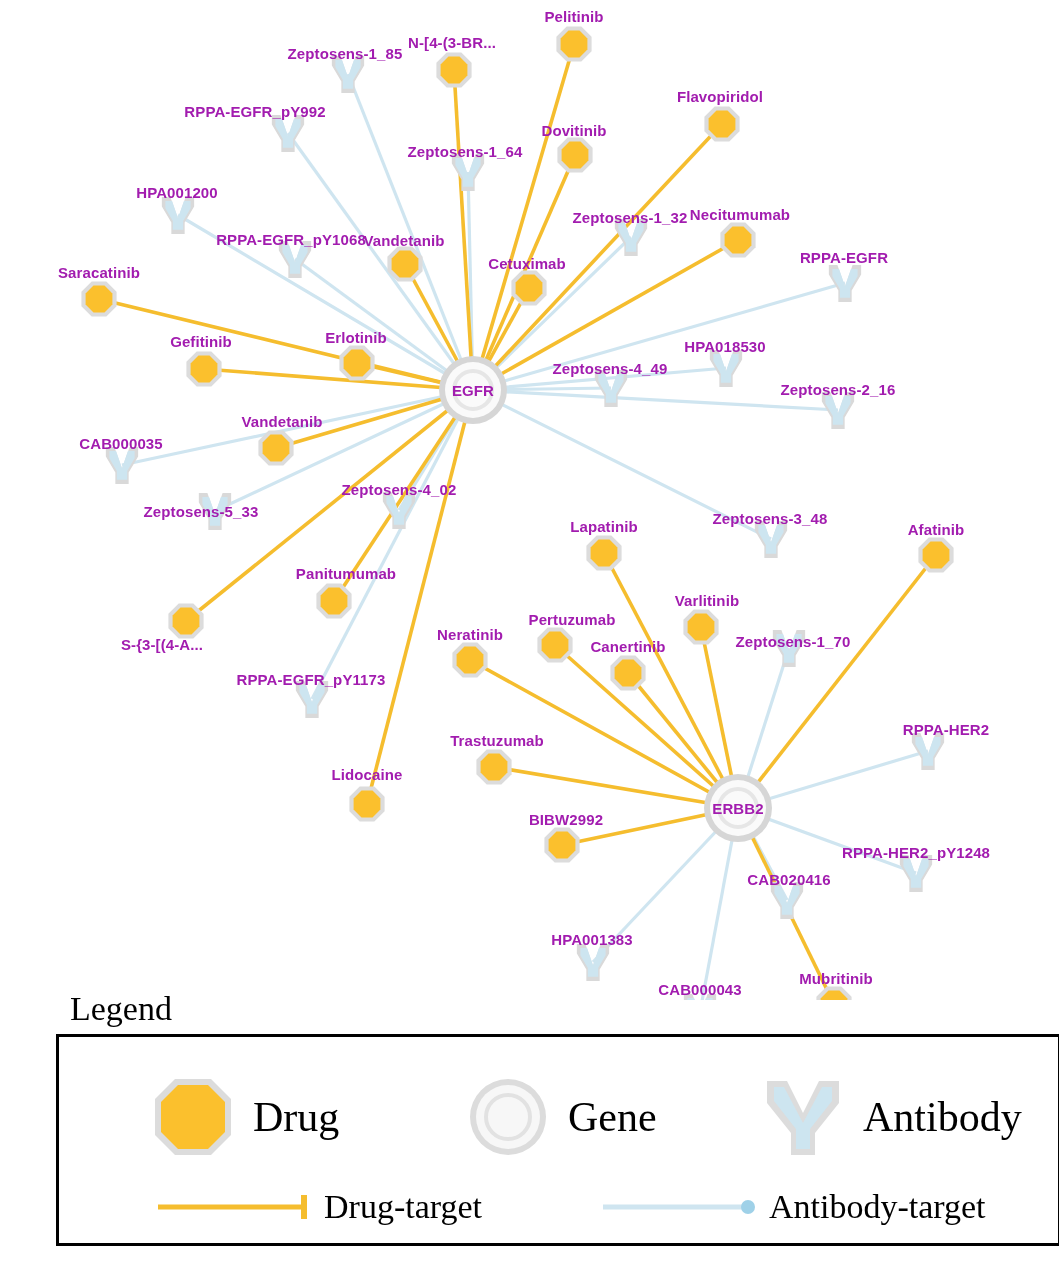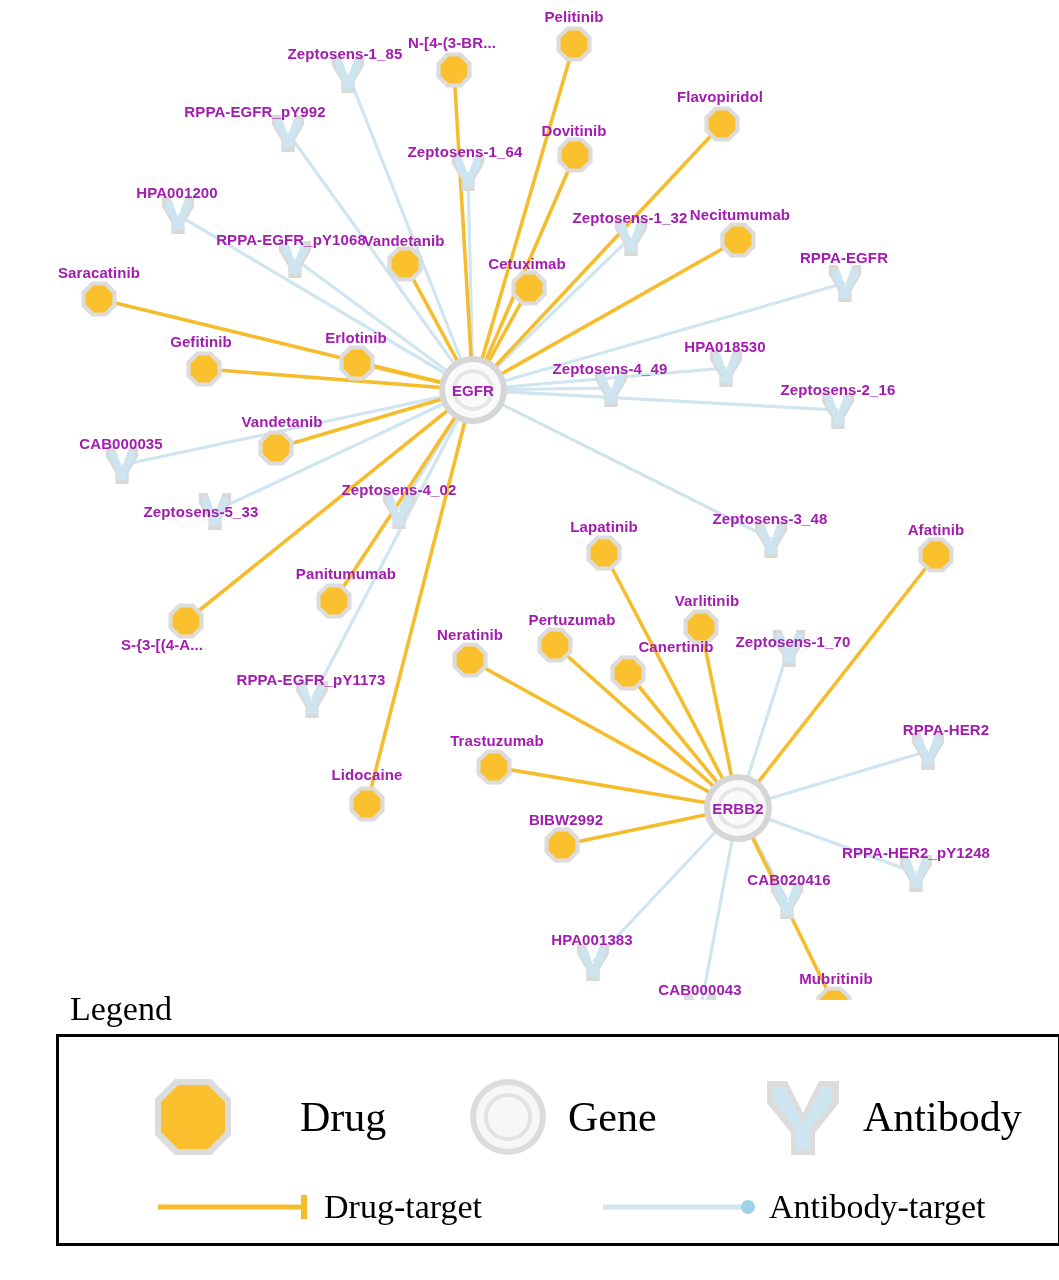--- a/index.html
+++ b/index.html
@@ -360,35 +360,35 @@
       <div class="node-label" style="left: 201px; top: 341px;">Gefitinib</div>
       <div class="node-label" style="left: 356px; top: 337px;">Erlotinib</div>
       <div class="node-label" style="left: 282px; top: 421px;">Vandetanib</div>
       <div class="node-label" style="left: 936px; top: 529px;">Afatinib</div>
       <div class="node-label" style="left: 604px; top: 526px;">Lapatinib</div>
       <div class="node-label" style="left: 707px; top: 600px;">Varlitinib</div>
       <div class="node-label" style="left: 336px; top: 573px; padding-left: 20px;">Panitumumab</div>
       <div class="node-label" style="left: 162px; top: 608px; margin-top: 36px;">S-{3-[(4-A...</div>
       <div class="node-label" style="left: 556px; top: 619px; padding-left: 32px;">Pertuzumab</div>
       <div class="node-label" style="left: 470px; top: 634px;">Neratinib</div>
-      <div class="node-label" style="left: 628px; top: 646px; margin-left: 48px;">Canertinib</div>
+      <div class="node-label" style="left: 628px; top: 646px;">Canertinib</div>
       <div class="node-label" style="left: 497px; top: 740px;">Trastuzumab</div>
       <div class="node-label" style="left: 367px; top: 774px;">Lidocaine</div>
       <div class="node-label" style="left: 566px; top: 819px;">BIBW2992</div>
       <div class="node-label" style="left: 836px; top: 978px;">Mubritinib</div>
       <div class="node-label gene-label" style="left: 473px; top: 390px;">EGFR</div>
       <div class="node-label gene-label" style="left: 738px; top: 808px;">ERBB2</div>
     </div>
 </div>
 
 <div class="legend-wrap">
   <div class="legend-title">Legend</div>
   <div class="legend-box">
     <div class="legend-row1">
-      <div class="legend-item" style="left:90px; top:14px;gap:47px;">
+      <div class="legend-item" style="left:90px; top:14px;">
         <svg width="88" height="88" viewBox="0 0 88 88">
           <polygon points="26,6 62,6 82,26 82,62 62,82 26,82 6,62 6,26" fill="#dcdcdc"></polygon>
           <polygon points="29,12 59,12 76,29 76,59 59,76 29,76 12,59 12,29" fill="#fbc02d"></polygon>
         </svg>
         <span class="legend-text">Drug</span>
       </div>
       <div class="legend-item" style="left:700px; top:14px;">
         <svg width="88" height="88" viewBox="0 0 88 88">
           <path d="M8,8 L28,8 L44,40 L60,8 L80,8 L80,30 L56,60 L56,82 L32,82 L32,60 L8,30 Z" fill="#dcdcdc"></path>
           <path d="M15,14 L25,14 L44,50 L63,14 L73,14 L73,28 L51,56 L51,76 L37,76 L37,56 L15,28 Z" fill="#cde5f0"></path>

